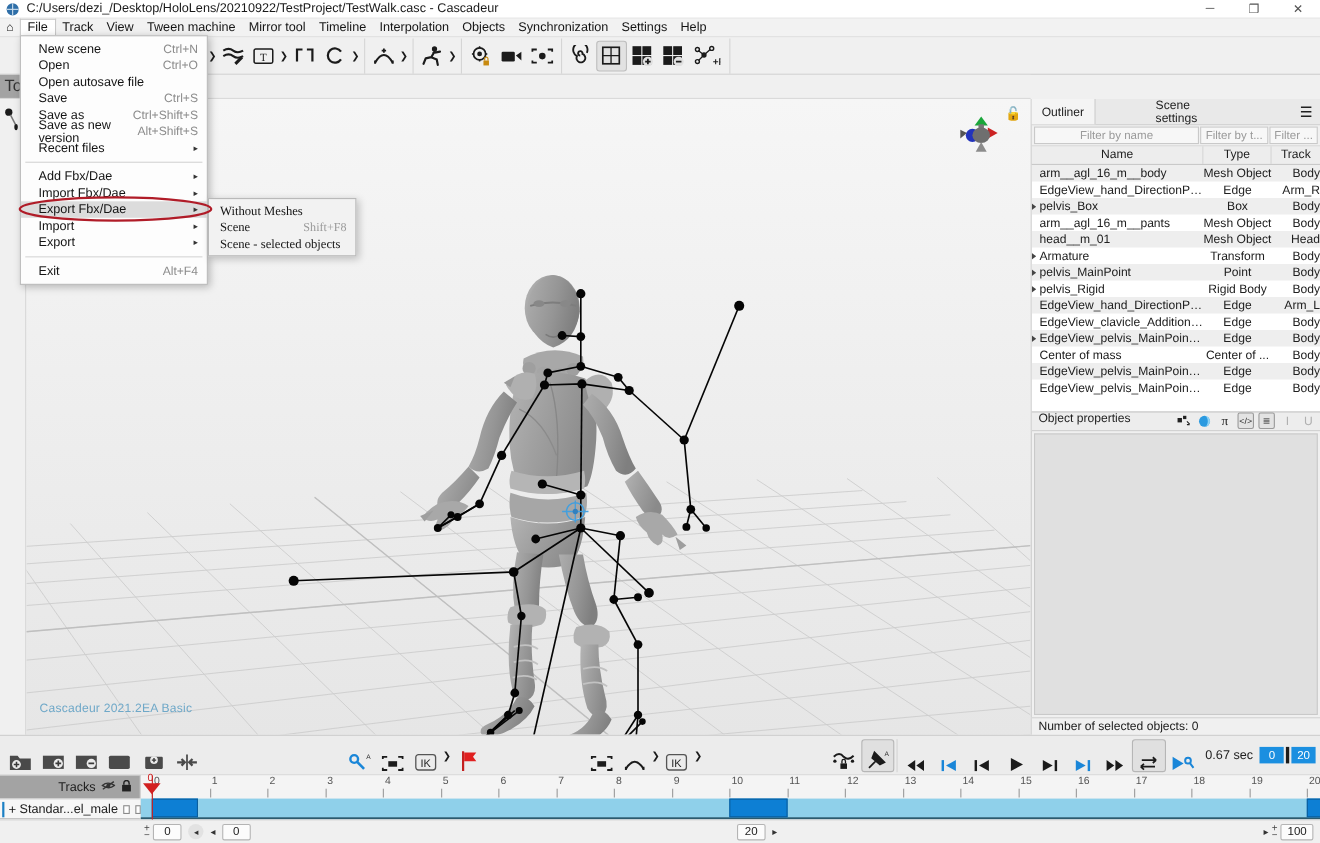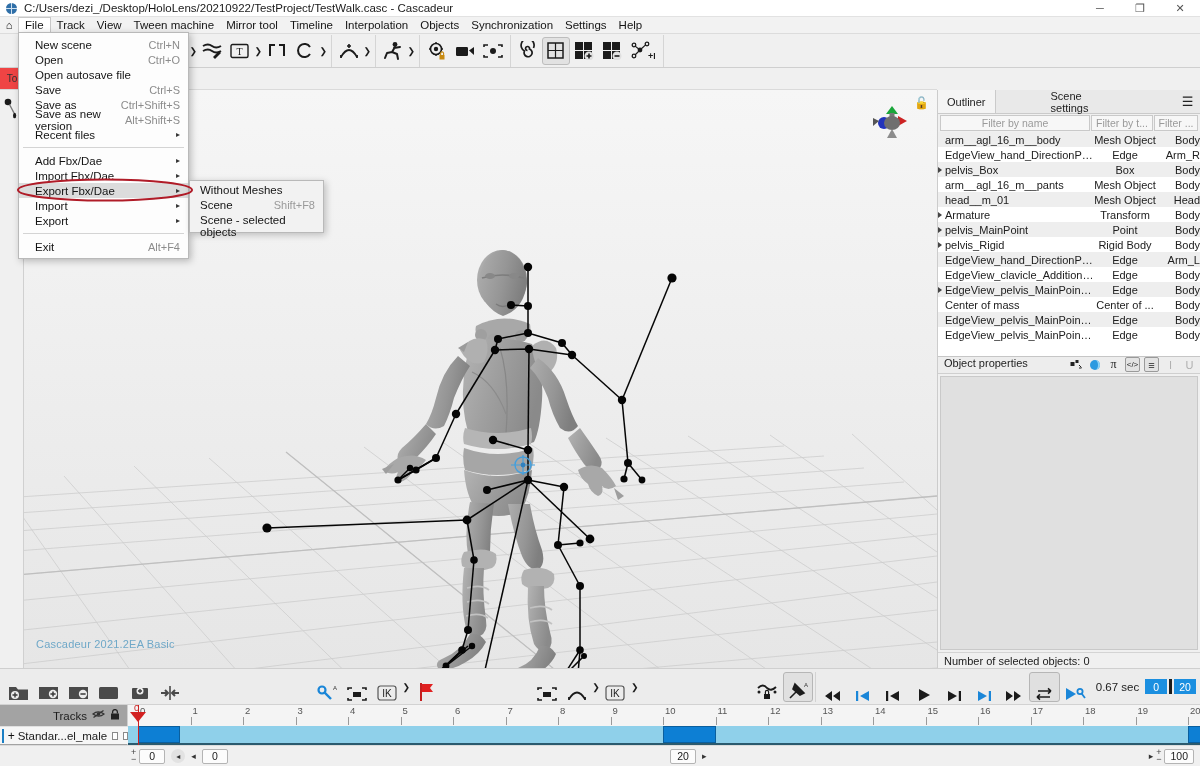--- a/index.html
+++ b/index.html
@@ -73,21 +73,21 @@
 
   
   #leftrail {
     position: absolute; left: 0; top: 68px; width: 24px; height: 600px;
     background: #f0f0f0; border-right: 1px solid #d0d0d0;
   }
   #leftrail .rbtn { width:24px; height:28px; display:flex; align-items:center; justify-content:center; }
   .rail-label {
     position:absolute; left:0; top:68px; width:24px; height:22px;
     display:flex; align-items:center; justify-content:center;
-    font-size:10px; color:#333; background:#ef4444; border-bottom:1px solid #d6d6d6;
+    font-size:15px; color:#333; background:#a3a3a3; border-bottom:1px solid #d6d6d6;
   }
 
   
   #viewport {
     position: absolute; left: 24px; top: 90px; width: 913px; height: 578px;
     background: linear-gradient(#f5f5f5 0%, #eeeeee 45%, #e8e8e8 100%);
     overflow: hidden;
   }
   #vp-top {
     position:absolute; left:24px; top:68px; width:913px; height:22px;
@@ -646,20 +646,25 @@
       <div class="ptab">Scene settings</div>
       <div class="hamburger">☰</div>
     </div>
 
     <div class="filter-row">
       <div class="fi">Filter by name</div>
       <div class="fi small">Filter by t...</div>
       <div class="fi xsmall">Filter ...</div>
     </div>
 
+    <div class="hdr-row">
+      <div class="c-name">Name</div>
+      <div class="c-type">Type</div>
+      <div class="c-track">Track</div>
+    </div>
 
     <div id="outliner-list">
       <div class="orow alt">
           <span class="nm">arm__agl_16_m__body</span>
           <span class="ty">Mesh Object</span>
           <span class="tk">Body</span>
         </div>
       <div class="orow">
           <span class="nm">EdgeView_hand_DirectionPoint_r&lt;-...</span>
           <span class="ty">Edge</span>
@@ -1122,17 +1127,17 @@
 <style>
   .fm-item {
     height: 15px; display:flex; align-items:center; padding: 0 8px 0 16px;
     font-size: 11.5px; color:#141414; position:relative;
   }
   .fm-item.hl { background: #dcdcdc; }
   .fm-item .sc { margin-left:auto; color:#8c8c8c; font-size:11px; }
   .fm-item .sub { margin-left:auto; color:#333; font-size:8px; }
   .fm-sep { height:1px; background:#d4d4d4; margin:5px 4px; }
   .sm-item {
-    height: 15px; display:flex; align-items:flex-start; padding: 0 8px 0 10px;
-    font-size: 11.5px; color:#141414;
+    height: 15px; display:flex; align-items:center; padding: 0 8px 0 10px;
+    font-size: 11.5px; color:#141414;font-family:Liberation Serif, serif;
   }
   .sm-item .sc { margin-left:auto; color:#9a9a9a; font-size:11px; }
 </style>
 
 </body></html>

